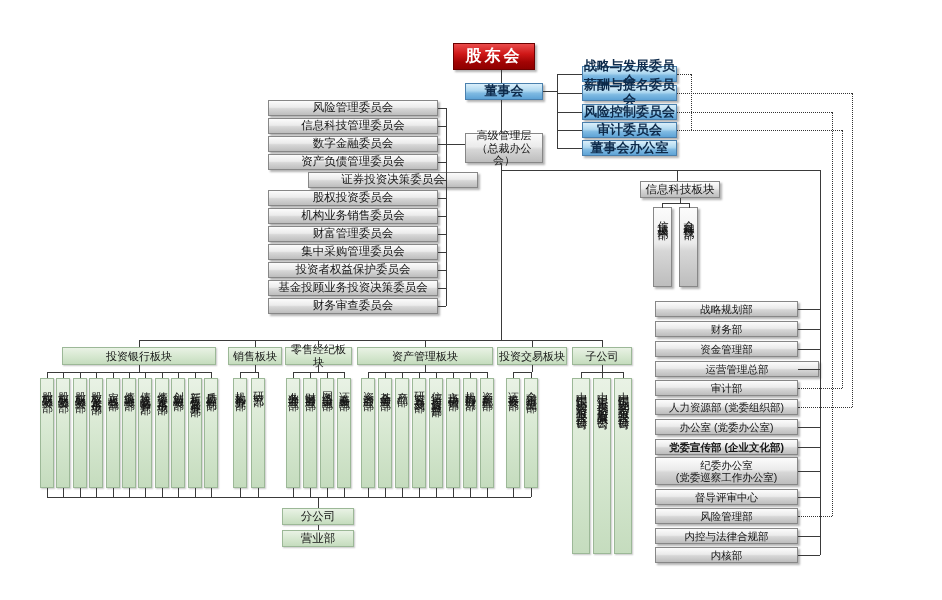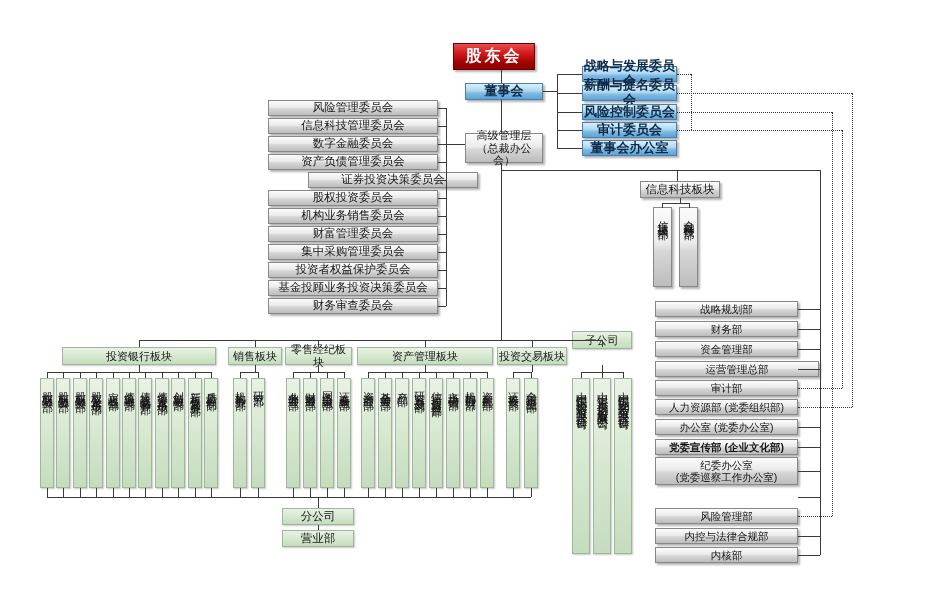--- a/index.html
+++ b/index.html
@@ -58,31 +58,32 @@
     <div class="box hq" style="left: 655px; top: 301px; width: 143px; height: 16px;">战略规划部</div>
     <div class="box hq" style="left: 655px; top: 321px; width: 143px; height: 16px;">财务部</div>
     <div class="box hq" style="left: 655px; top: 341px; width: 143px; height: 16px;">资金管理部</div>
     <div class="box hq" style="left: 655px; top: 361px; width: 164px; height: 16px;">运营管理总部</div>
     <div class="box hq" style="left: 655px; top: 380px; width: 143px; height: 16px;">审计部</div>
     <div class="box hq" style="left: 655px; top: 399px; width: 143px; height: 16px;">人力资源部 (党委组织部)</div>
     <div class="box hq" style="left: 655px; top: 419px; width: 143px; height: 16px;">办公室 (党委办公室)</div>
     <div class="box hq" style="left: 655px; top: 439px; width: 143px; height: 16px; font-weight: bold;">党委宣传部 (企业文化部)</div>
     <div class="box hq" style="left: 655px; top: 457px; width: 143px; height: 28px;">纪委办公室
 (党委巡察工作办公室)</div>
+    <div class="box hq" style="left: 655px; top: 489px; width: 143px; height: 16px;">督导评审中心</div>
     <div class="box hq" style="left: 655px; top: 508px; width: 143px; height: 16px;">风险管理部</div>
     <div class="box hq" style="left: 655px; top: 528px; width: 143px; height: 16px;">内控与法律合规部</div>
     <div class="box hq" style="left: 655px; top: 547px; width: 143px; height: 16px;">内核部</div>
     <div class="box vert" style="left: 653px; top: 207px; width: 19px; height: 80px;">信息技术部</div>
     <div class="box vert" style="left: 679px; top: 207px; width: 19px; height: 80px;">金融科技部</div>
     <div class="box green hdr" style="left: 62px; top: 347px; width: 154px; height: 18px;">投资银行板块</div>
     <div class="box green hdr" style="left: 228px; top: 347px; width: 54px; height: 18px;">销售板块</div>
     <div class="box green hdr" style="left: 285px; top: 347px; width: 67px; height: 18px;">零售经纪板块</div>
     <div class="box green hdr" style="left: 357px; top: 347px; width: 136px; height: 18px;">资产管理板块</div>
     <div class="box green hdr" style="left: 497px; top: 347px; width: 70px; height: 18px;">投资交易板块</div>
-    <div class="box green hdr" style="left: 572px; top: 331px; width: 60px; height: 18px;">子公司</div>
+    <div class="box green hdr" style="left: 572px; top: 347px; width: 60px; height: 18px;">子公司</div>
     <div class="box green vert" style="left: 40px; top: 378px; width: 14px; height: 110px;">股权融资一部</div>
     <div class="box green vert" style="left: 56px; top: 378px; width: 14px; height: 110px;">股权融资二部</div>
     <div class="box green vert" style="left: 73px; top: 378px; width: 14px; height: 110px;">股权融资三部</div>
     <div class="box green vert" style="left: 89px; top: 378px; width: 14px; height: 110px;">股权资本市场部</div>
     <div class="box green vert" style="left: 106px; top: 378px; width: 14px; height: 110px;">定息收益部</div>
     <div class="box green vert" style="left: 122px; top: 378px; width: 14px; height: 110px;">债务融资部</div>
     <div class="box green vert" style="left: 138px; top: 378px; width: 14px; height: 110px;">债券战略客户部</div>
     <div class="box green vert" style="left: 155px; top: 378px; width: 14px; height: 110px;">债务资本市场部</div>
     <div class="box green vert" style="left: 171px; top: 378px; width: 14px; height: 110px;">创新融资部</div>
     <div class="box green vert" style="left: 188px; top: 378px; width: 14px; height: 110px;">新三板督导业务部</div>

